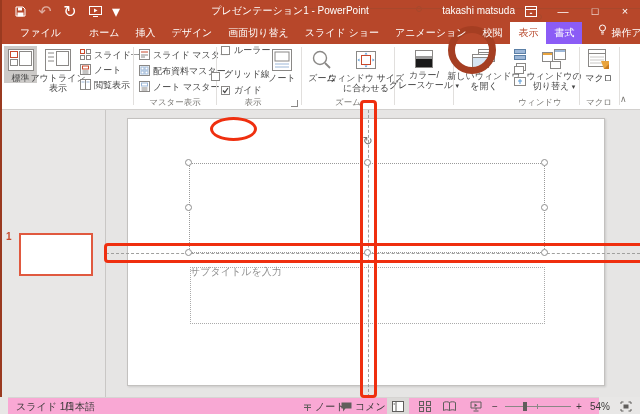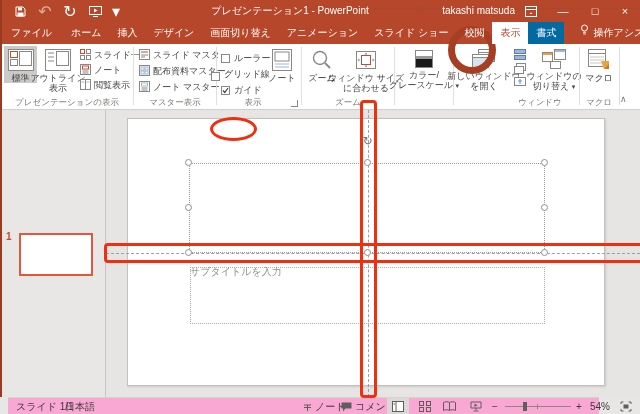--- a/index.html
+++ b/index.html
@@ -16,23 +16,23 @@
   .win-title { position:absolute; left:180px; top:0; width:220px; height:22px; line-height:22px; text-align:center; font-size:10px; color:#fff; white-space:nowrap; }
   .user-name { position:absolute; left:430px; top:0; width:85px; height:22px; line-height:22px; text-align:right; font-size:10px; color:#fff; }
   .winctl { position:absolute; top:0; height:22px; width:26px; display:flex; align-items:center; justify-content:center; font-size:11px; color:#fff; }
   .deco-line { position:absolute; top:8px; left:300px; width:340px; height:0; border-top:1px solid #A8482C; z-index:0; }
   .deco-dot { position:absolute; width:6px; height:6px; border:1px solid #A8482C; border-radius:50%; background:transparent; z-index:0; }
   .deco-swirl { position:absolute; left:448px; top:4px; width:48px; height:48px; border:7px solid #A53E22; border-radius:50%; z-index:0; }
 
   
   .tabrow { position:absolute; left:0; top:22px; width:640px; height:22px; background:#B7472A; display:flex; align-items:stretch; z-index:4; }
   .tab { padding:0 8px; font-size:10px; line-height:22px; color:#fff; white-space:nowrap; z-index:2; }
-  .tab.file { padding:0 11px; }
+  .tab.file { padding:0 20px; }
   .tab.selected { background:#fff; color:#B7472A; }
-  .tab.contextual { background:#0369a1; }
+  .tab.contextual { background:#8b5cf6; }
   .tab.tellme { display:flex; align-items:center; gap:4px; margin-left:8px; }
   .share-btn { position:absolute; right:8px; top:0; height:22px; background:#A53C20; display:flex; align-items:center; gap:4px; padding:0 9px; font-size:10px; color:#fff; z-index:2; }
 
   
   .ribbon { position:absolute; left:0; top:44px; width:640px; height:66px; background:#FFFFFF; border-bottom:1px solid #D2D0CE; z-index:3; }
   .gsep { position:absolute; top:3px; width:1px; height:58px; background:#E1DFDD; }
   .glabel { position:absolute; top:53px; font-size:8.5px; color:#7A7874; text-align:center; white-space:nowrap; }
   .rbtn-lg { position:absolute; top:2px; display:flex; flex-direction:column; align-items:center; }
   .rbtn-lg .rlabel { font-size:9px; color:#444; text-align:center; line-height:10px; margin-top:2px; white-space:nowrap; }
   .rbtn-sm { position:absolute; display:flex; align-items:center; gap:3px; font-size:9px; color:#444; white-space:nowrap; height:13px; }
@@ -117,22 +117,22 @@
     <span class="winctl" style="right:2px">×</span>
   </div>
 
   <div class="tabrow">
     <div class="deco-swirl"></div>
     <span class="tab file">ファイル</span>
     <span class="tab">ホーム</span>
     <span class="tab">挿入</span>
     <span class="tab">デザイン</span>
     <span class="tab">画面切り替え</span>
+    <span class="tab">スライド ショー</span>
     <span class="tab">アニメーション</span>
-    <span class="tab">スライド ショー</span>
     <span class="tab">校閲</span>
     <span class="tab selected">表示</span>
     <span class="tab contextual">書式</span>
     <span class="tab tellme">
       <span>
         <svg width="9" height="12" viewBox="0 0 9 12">
             <circle cx="4.5" cy="4" r="3" fill="none" stroke="#fff"></circle>
             <line x1="3" y1="8.2" x2="6" y2="8.2" stroke="#fff"></line>
             <line x1="3.3" y1="10" x2="5.7" y2="10" stroke="#fff"></line>
           </svg>
@@ -186,21 +186,20 @@
     </div>
     <div class="rbtn-sm" style="left:80px; top:35px;">
       <span><svg width="11" height="11" viewBox="0 0 11 11">
             <rect x="0.5" y="0.5" width="10" height="10" fill="#fff" stroke="#8A8886"></rect>
             <line x1="5.5" y1="0.5" x2="5.5" y2="10.5" stroke="#8A8886"></line>
             <line x1="1.5" y1="3" x2="4.5" y2="3" stroke="#9CB7D8"></line>
             <line x1="6.5" y1="3" x2="9.5" y2="3" stroke="#9CB7D8"></line>
           </svg></span>
       <span>閲覧表示</span>
     </div>
-    <div class="glabel" style="left:4px; width:126px;">プレゼンテーションの表示</div>
     <div class="gsep" style="left:133px;"></div>
 
     <div class="rbtn-sm" style="left:139px; top:5px;">
       <span><svg width="11" height="11" viewBox="0 0 11 11">
             <rect x="0.5" y="0.5" width="10" height="10" fill="#fff" stroke="#8A8886"></rect>
             <line x1="2" y1="3" x2="9" y2="3" stroke="#C8492C"></line>
             <line x1="2" y1="6" x2="9" y2="6" stroke="#8A8886"></line>
             <line x1="2" y1="8" x2="6" y2="8" stroke="#8A8886"></line>
           </svg></span>
       <span>スライド マスター</span>
@@ -220,21 +219,21 @@
             <rect x="0.5" y="0.5" width="10" height="10" fill="#fff" stroke="#8A8886"></rect>
             <rect x="2.5" y="2" width="6" height="3" fill="none" stroke="#9CB7D8"></rect>
             <line x1="2.5" y1="7" x2="8.5" y2="7" stroke="#8A8886"></line>
             <line x1="2.5" y1="9" x2="8.5" y2="9" stroke="#8A8886"></line>
           </svg></span>
       <span>ノート マスター</span>
     </div>
     <div class="glabel" style="left:136px; width:78px;">マスター表示</div>
     <div class="gsep" style="left:216px;"></div>
 
-    <div class="chk" style="left:221px; top:8px;font-family:Liberation Serif, serif;">
+    <div class="chk" style="left:221px; top:0;font-family:Liberation Serif, serif;">
       <span class="chkbox"></span>
       <span>ルーラー</span>
     </div>
     <div class="chk" style="left:211px; top:24px;align-items:flex-end;">
       <span class="chkbox"></span>
       <span>グリッド線</span>
     </div>
     <div class="chk" style="left:221px; top:40px;">
       <span class="chkbox">
         <svg width="7" height="7" viewBox="0 0 7 7">

